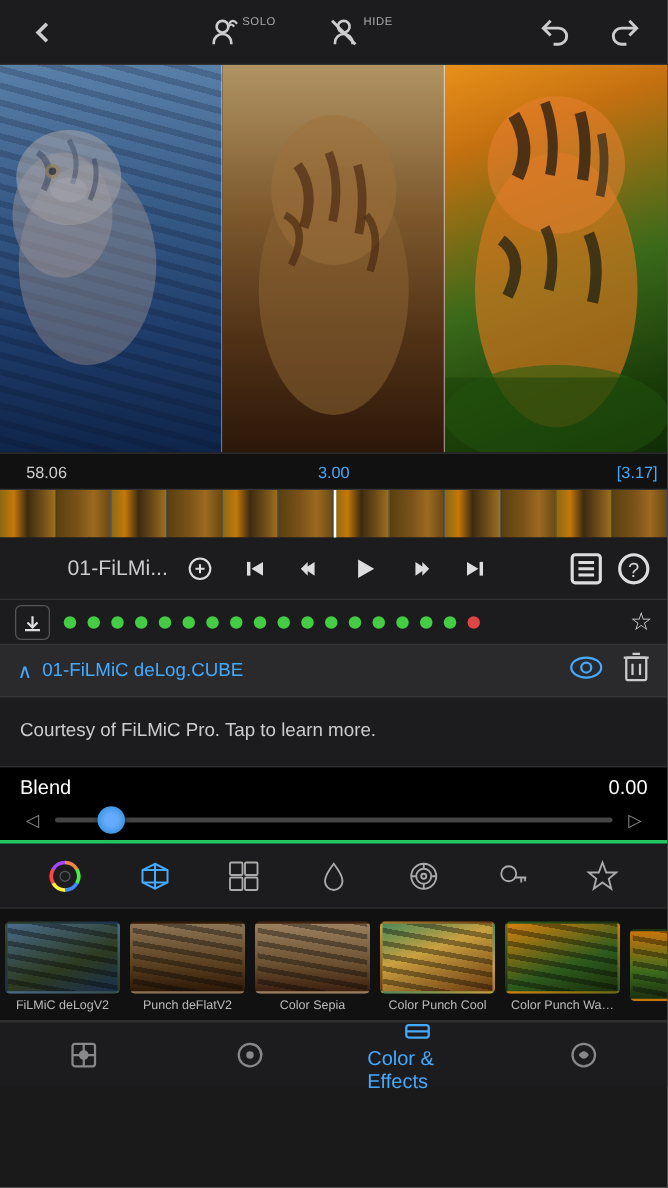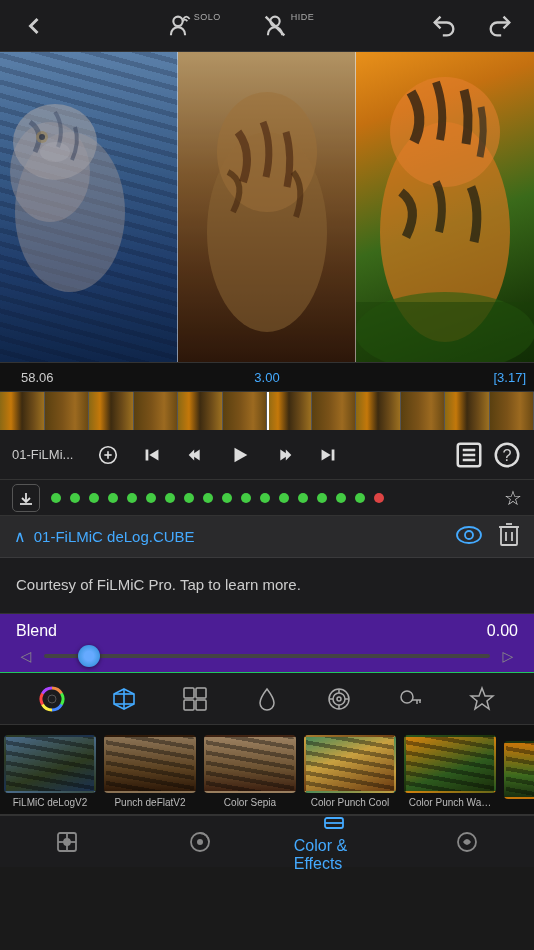--- a/index.html
+++ b/index.html
@@ -148,23 +148,24 @@
     .playback-controls {
       height: 50px;
       background: #1c1c1e;
       display: flex;
       align-items: center;
       padding: 0 12px;
       gap: 8px;
       border-bottom: 1px solid #333;
     }
     .track-name {
-      font-size: 13px;
+      font-size: 17px;
       color: #ccc;
       min-width: 70px;
+      margin-left: 42px;
     }
     .ctrl-btn {
       width: 36px;
       height: 36px;
       display: flex;
       align-items: center;
       justify-content: center;
       color: #ddd;
       cursor: pointer;
     }
@@ -256,23 +257,23 @@
       color: #fff;
     }
     .lut-desc {
       font-size: 15px;
       color: #ccc;
       padding: 4px 0 12px;
     }
 
     
     .blend-row {
-      background: #4c1d95;
+      background: #000000;
       padding: 8px 16px;
-      border-bottom: 1px solid #22c55e;
+      border-bottom: 3px solid #22c55e;
     }
     .blend-header {
       display: flex;
       justify-content: space-between;
       margin-bottom: 8px;
     }
     .blend-label {
       font-size: 16px;
       color: #fff;
     }

